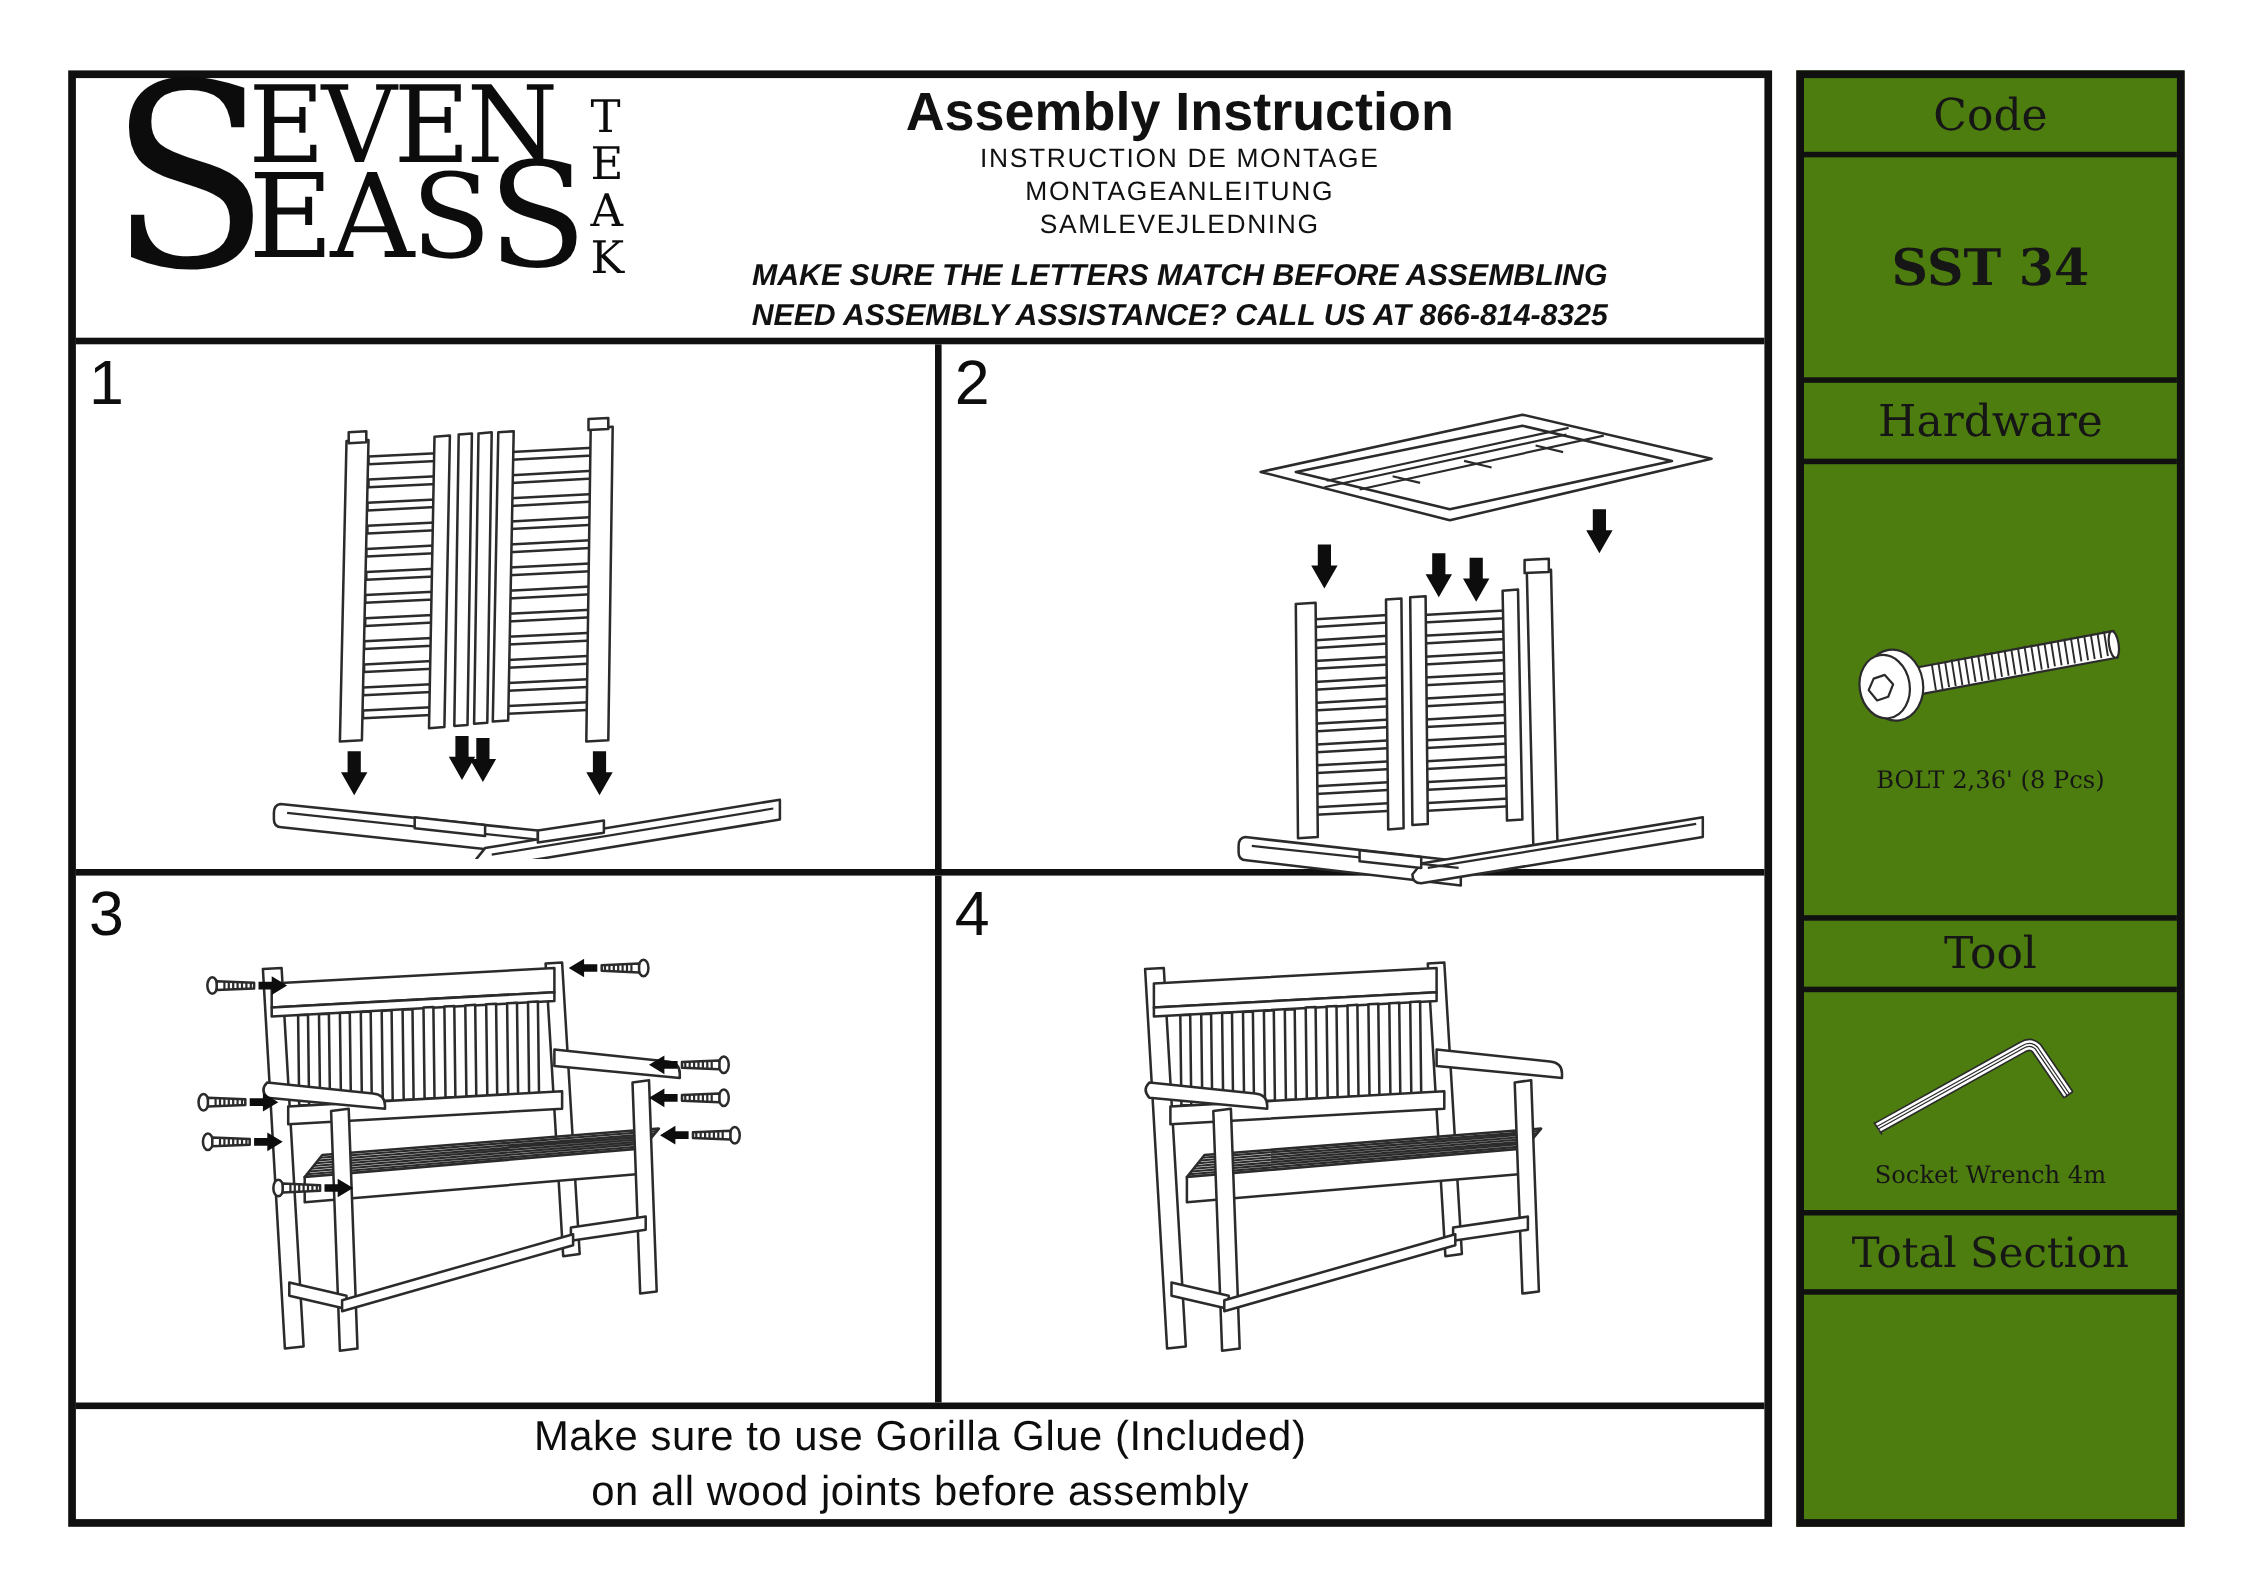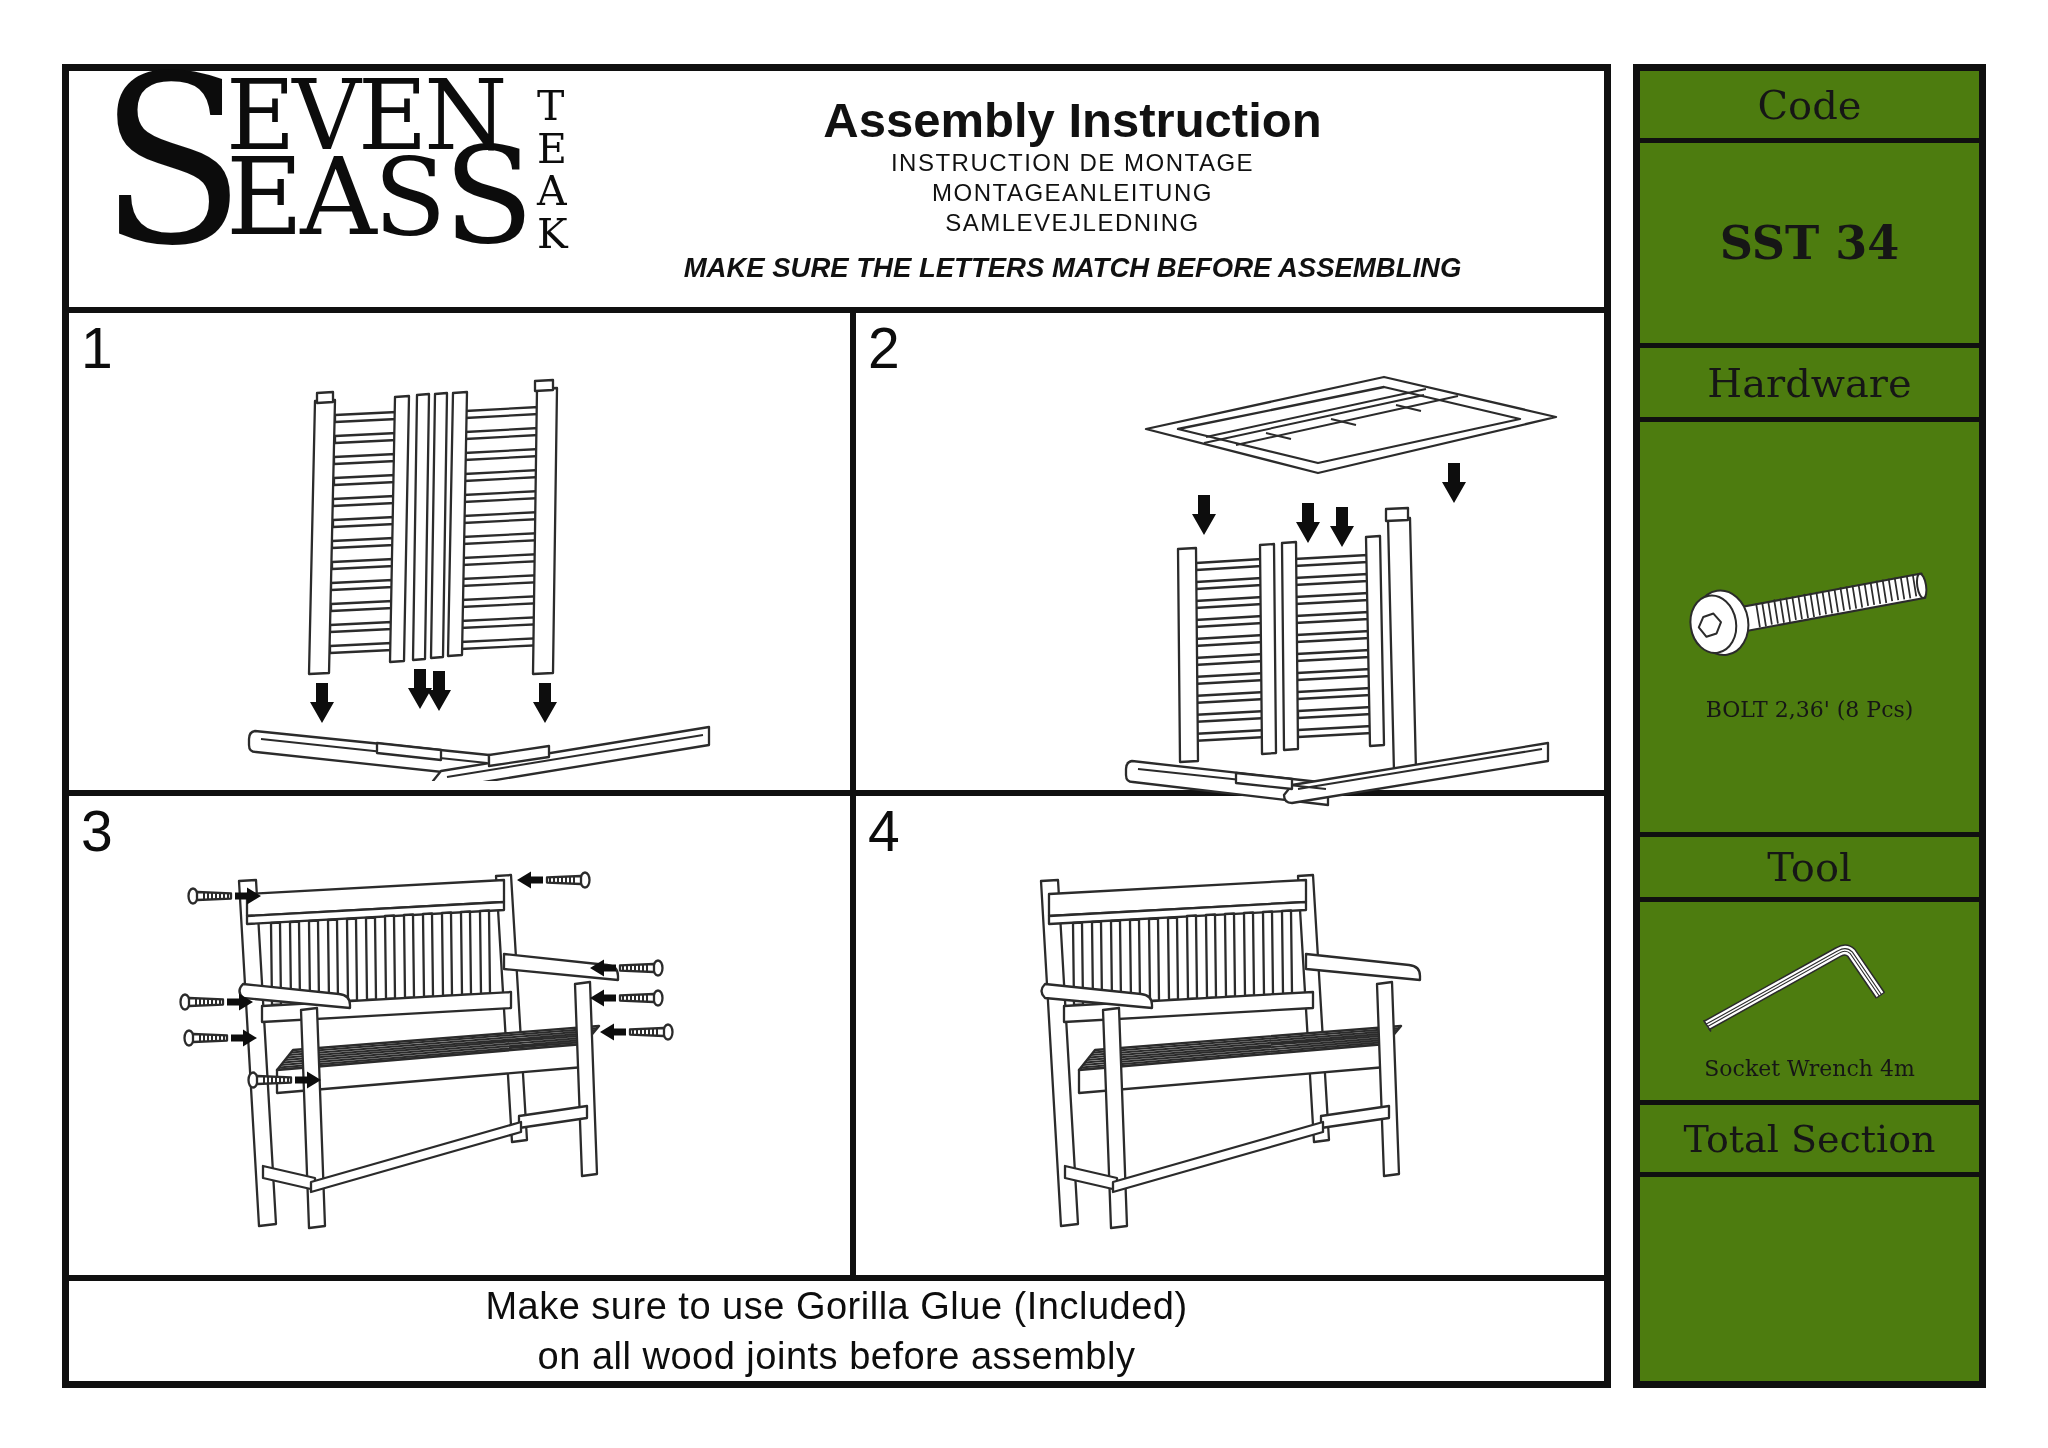--- a/index.html
+++ b/index.html
@@ -137,20 +137,21 @@
         <span>K</span>
       </span>
     </div>
     <div class="titleblock">
       <div class="ttl">Assembly Instruction</div>
       <div class="sub">INSTRUCTION DE MONTAGE</div>
       <div class="sub">MONTAGEANLEITUNG</div>
       <div class="sub">SAMLEVEJLEDNING</div>
       <div class="warn">
         <div>MAKE SURE THE LETTERS MATCH BEFORE ASSEMBLING</div>
+        <div>NEED ASSEMBLY ASSISTANCE? CALL US AT 866-814-8325</div>
       </div>
     </div>
   </div>
 
   <div class="mb-row row1">
     <div class="cell">
       <div class="step-num">1</div>
       <svg class="draw" style="left:120px;top:28px" width="560" height="440" viewBox="0 0 560 440">
 
         <g>

